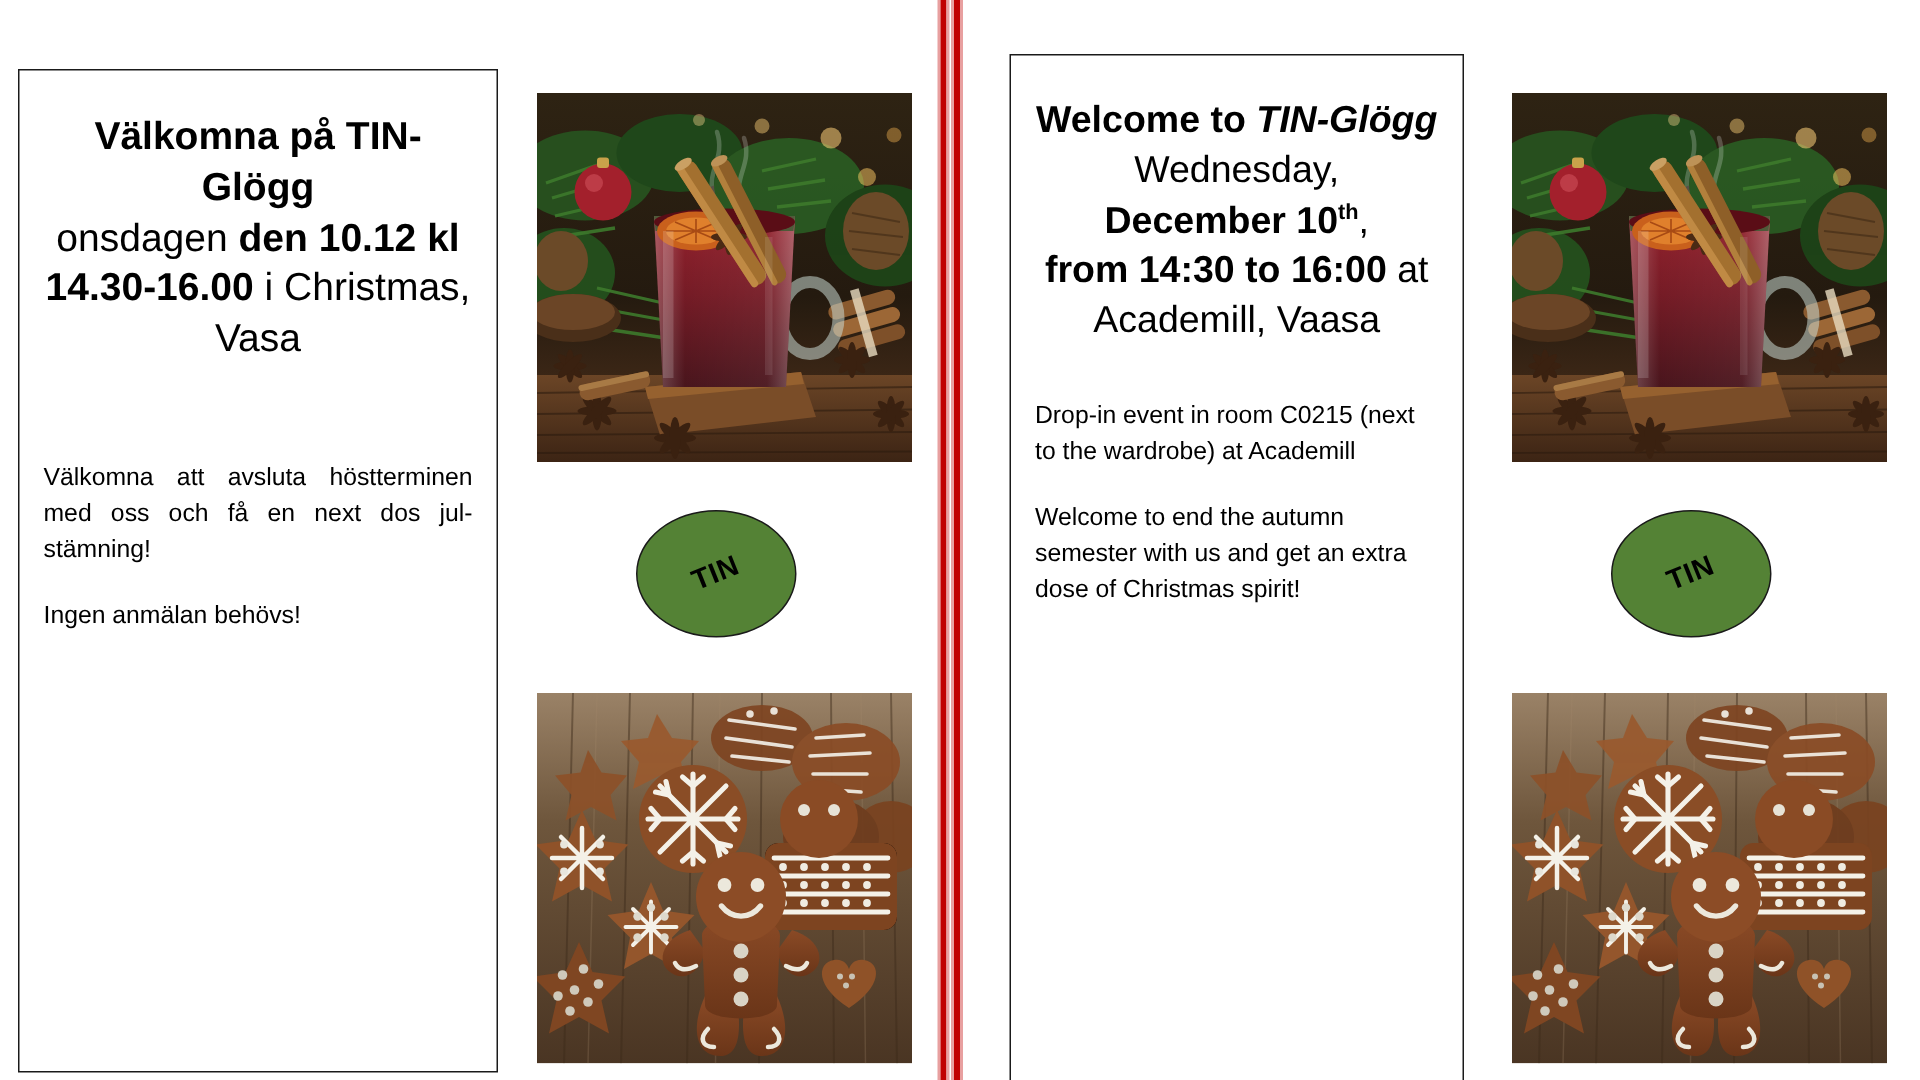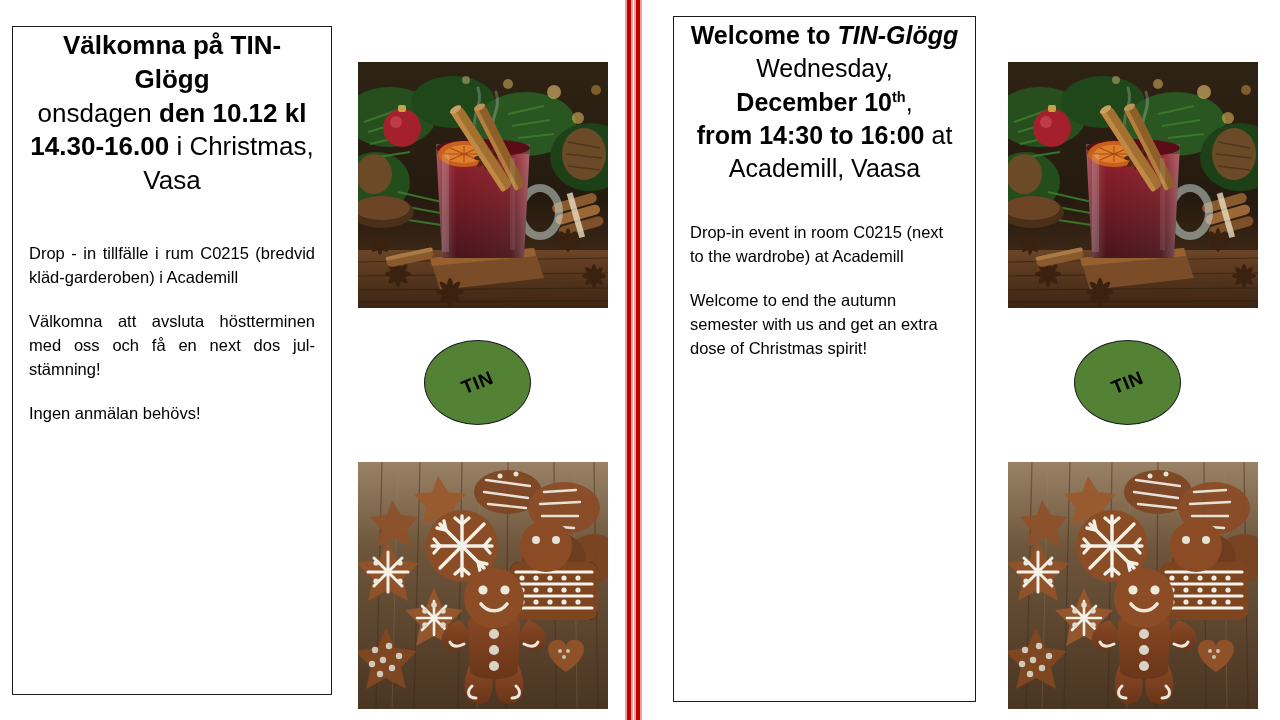--- a/index.html
+++ b/index.html
@@ -39,21 +39,22 @@
   .divider .bar.e2 { left: 6px;  width: 2px; }
   .divider .bar.e3 { left: 9px;  width: 2px; }
   .divider .bar.e4 { left: 15px; width: 2px; }
 
   
   .panel {
     position: absolute;
     background: #ffffff;
     border: 1.4px solid #1a1a1a;
     box-sizing: border-box;
-    padding: 2px 16px 10px 16px;
+    padding: 27px 16px 10px 16px;
+    margin-top: 20px;
   }
   .panel.sv { left: 12px;  top: 26px;  width: 320px; height: 669px; }
   .panel.en { left: 673px; top: 16px;  width: 303px; height: 686px; }
 
   .headline {
     text-align: center;
     font-size: 26px;
     line-height: 1.30;
     margin: 0 0 6px 0;
     font-weight: 400;
@@ -133,21 +134,20 @@
   <div class="bar edge e3"></div>
   <div class="bar b2"></div>
   <div class="bar edge e4"></div>
 </div>
 
 <div class="panel sv">
   <p class="headline"><b>Välkomna på TIN-Glögg</b><br><span>onsdagen </span><b>den 10.12 kl 14.30-16.00</b><span> i Christmas, Vasa</span></p>
 
   <div class="spacer-sv"></div>
 
-  <p class="body-block"><b>Drop - in tillfälle</b><span> i rum </span><b>C0215</b><span> (bredvid kläd-garderoben) i Academill</span></p>
 
   <div class="spacer-p"></div>
 
   <p class="body-block">Välkomna att avsluta höstterminen med oss och få en next dos jul-stämning!</p>
 
   <div class="spacer-p"></div>
 
   <p class="body-block">Ingen anmälan behövs!</p>
 </div>
 

